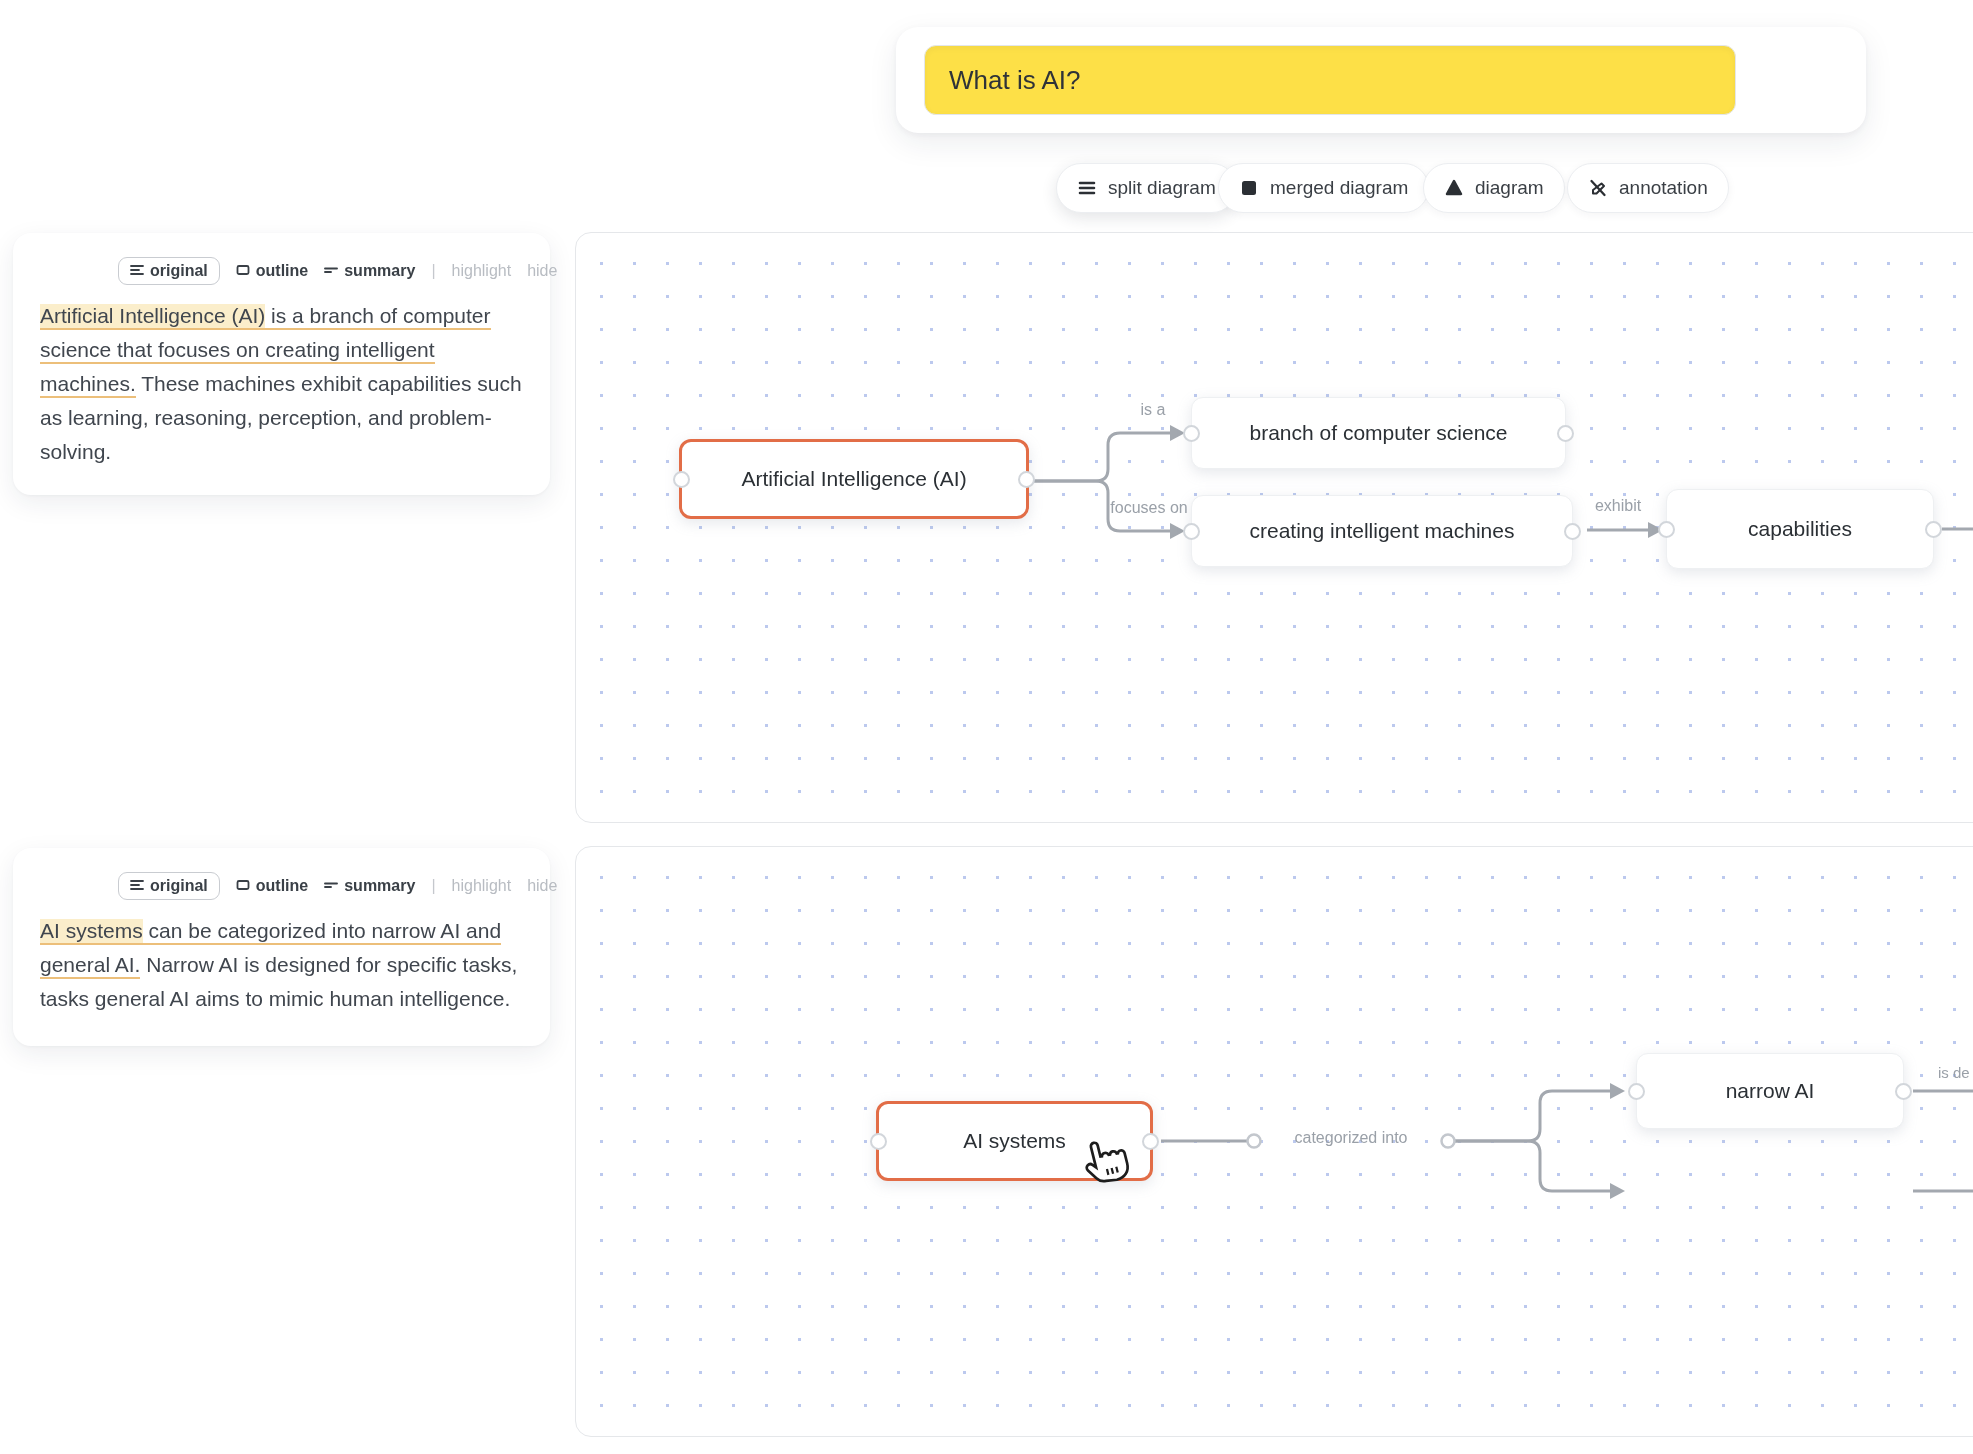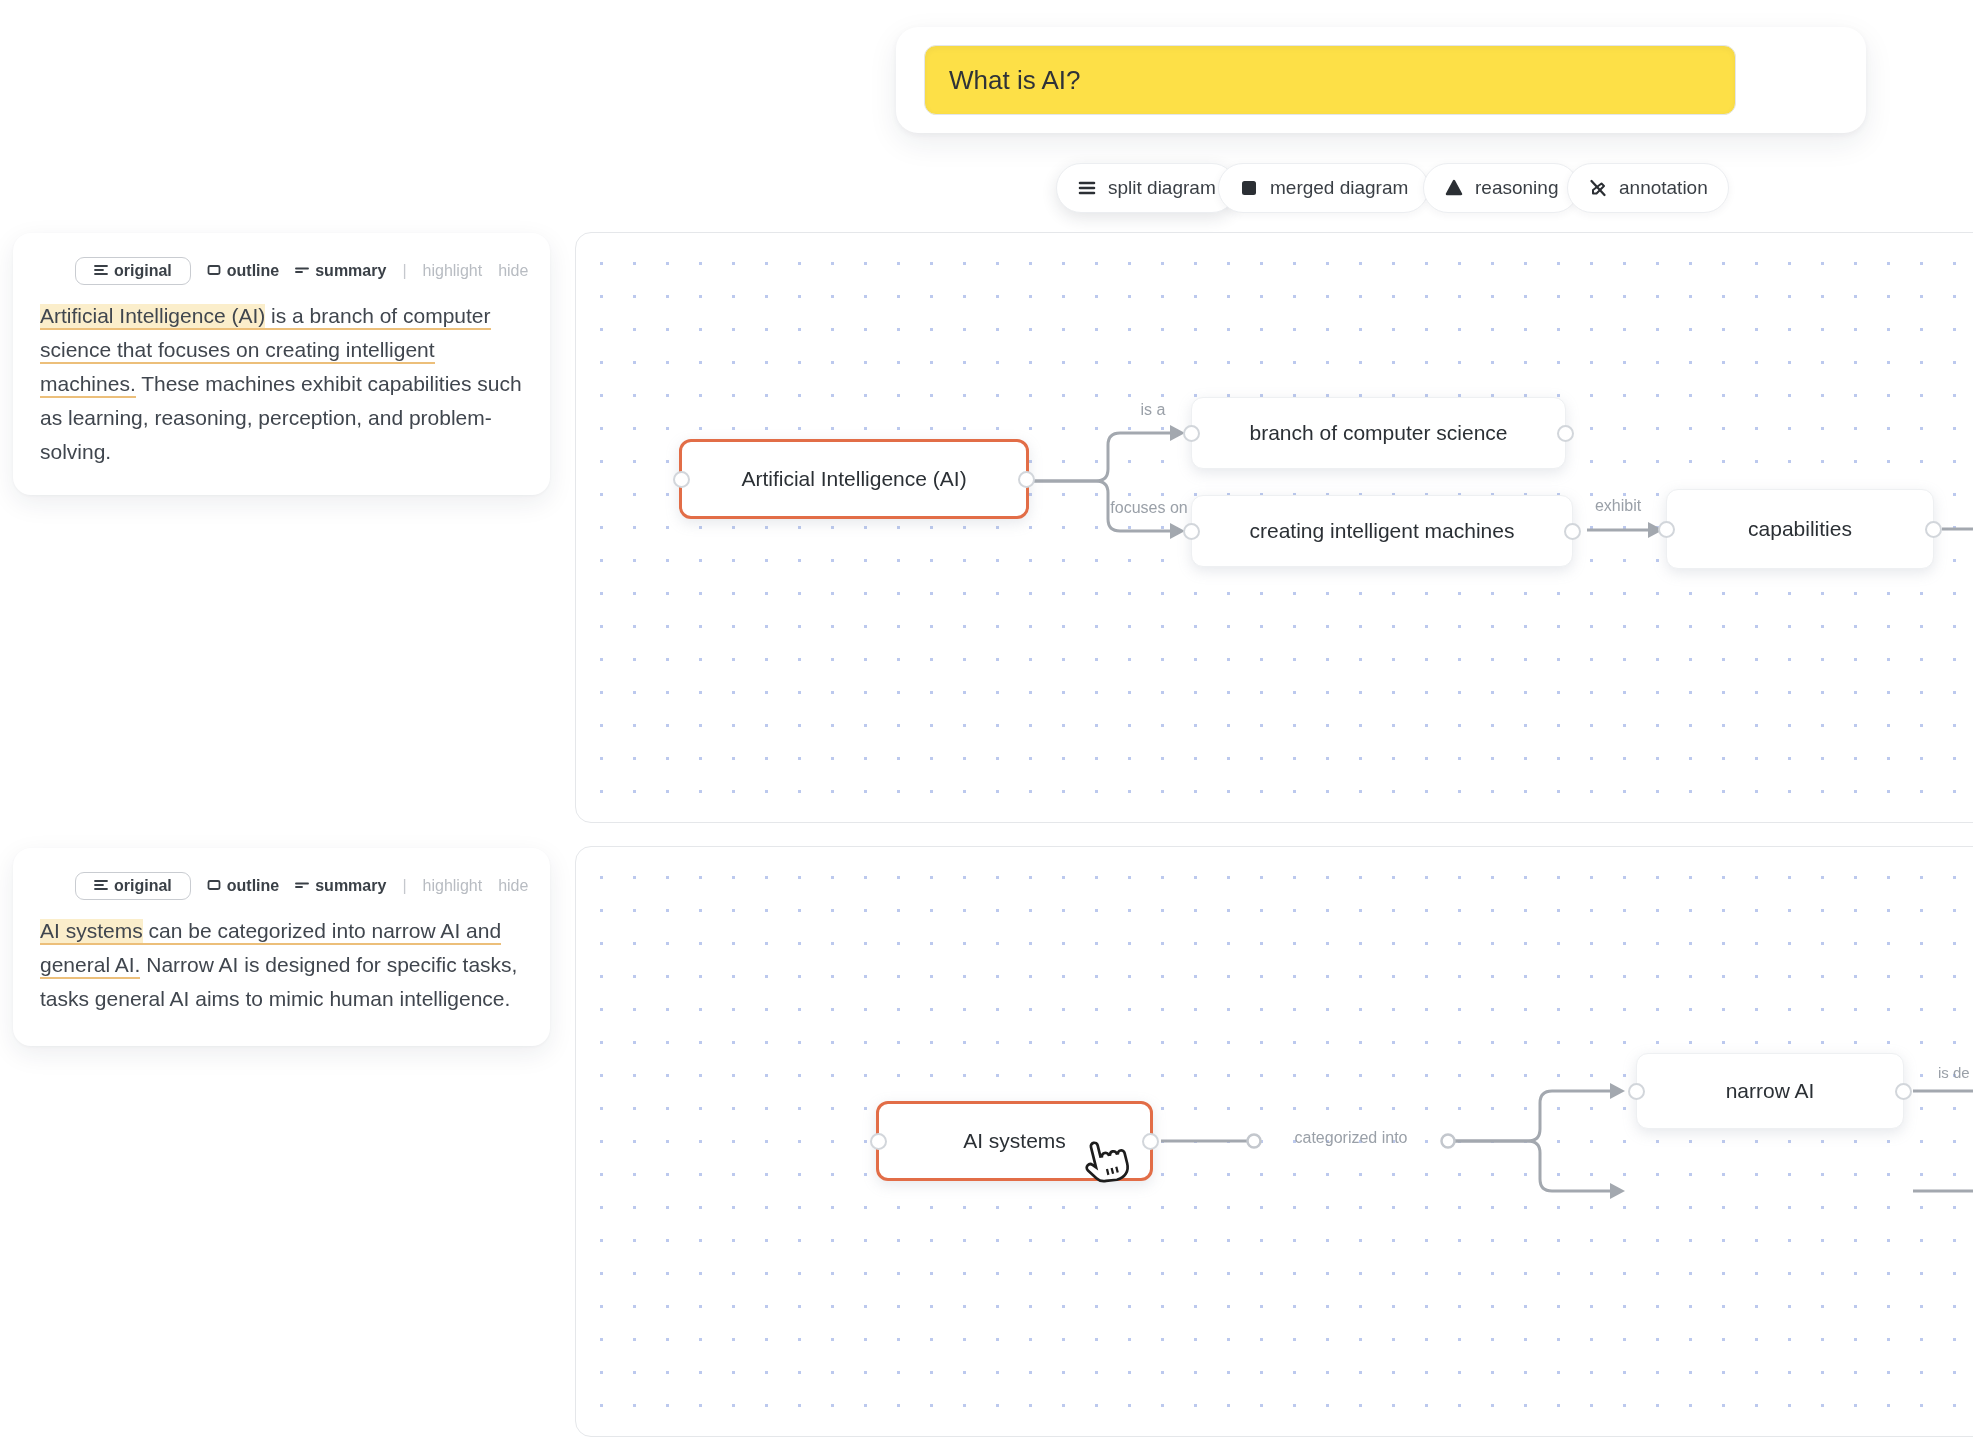--- a/index.html
+++ b/index.html
@@ -32,21 +32,21 @@
     position:absolute;left:13px;width:537px;background:#fff;border-radius:18px;
     box-shadow:0 8px 26px rgba(30,40,60,.08),0 1px 3px rgba(30,40,60,.04);
   }
   .card1{top:233px;height:262px;}
   .card2{top:848px;height:198px;}
   .tabs{
     position:absolute;left:62px;top:24px;display:flex;align-items:center;gap:16px;
     font-size:16px;color:#3a4047;font-weight:bold;
   }
   .tab{display:flex;align-items:center;gap:6px;cursor:pointer;}
-  .tab.sel{border:1px solid #c9ccd1;border-radius:9px;padding:4px 18px;}
+  .tab.sel{border:1px solid #c9ccd1;border-radius:9px;padding:4px 11px;margin-left:43px;}
   .tab.dim{color:#b8bcc2;font-weight:normal;cursor:pointer;}
   .tab-divider{color:#c5c8cd;font-weight:normal;}
   .card-text{
     position:absolute;left:27px;top:66px;width:486px;font-size:21px;line-height:34px;color:#40464e;
   }
   .hl{background:#fbeecb;border-bottom:2px solid #ecbf7a;padding-bottom:1px;}
   .ul{border-bottom:2px solid #ecbf7a;padding-bottom:1px;}
   
   .canvas{
     position:absolute;left:575px;width:1404px;background:#fff;
@@ -98,21 +98,21 @@
       </svg>
     </span>
     <span>merged diagram</span>
   </div>
   <div class="pill" style="left:1423px;">
     <span class="ic">
       <svg width="20" height="20" viewBox="0 0 20 20">
         <path d="M10 3 L17 16 H3 Z" fill="#2b2f34" stroke="#2b2f34" stroke-width="2.5" stroke-linejoin="round"></path>
       </svg>
     </span>
-    <span>reasoning</span>
+    <span>diagram</span>
   </div>
   <div class="pill" style="left:1567px;">
     <span class="ic">
       <svg width="20" height="20" viewBox="0 0 20 20" fill="none" stroke="#2b2f34" stroke-width="2" stroke-linecap="round" stroke-linejoin="round">
         <path d="M13.5 5.5 l2.5 2.5 -7.5 7.5 H5 v-3.5 z"></path>
         <path d="M3.5 3 L16.5 17" stroke-width="2.3"></path>
       </svg>
     </span>
     <span>annotation</span>
   </div>

